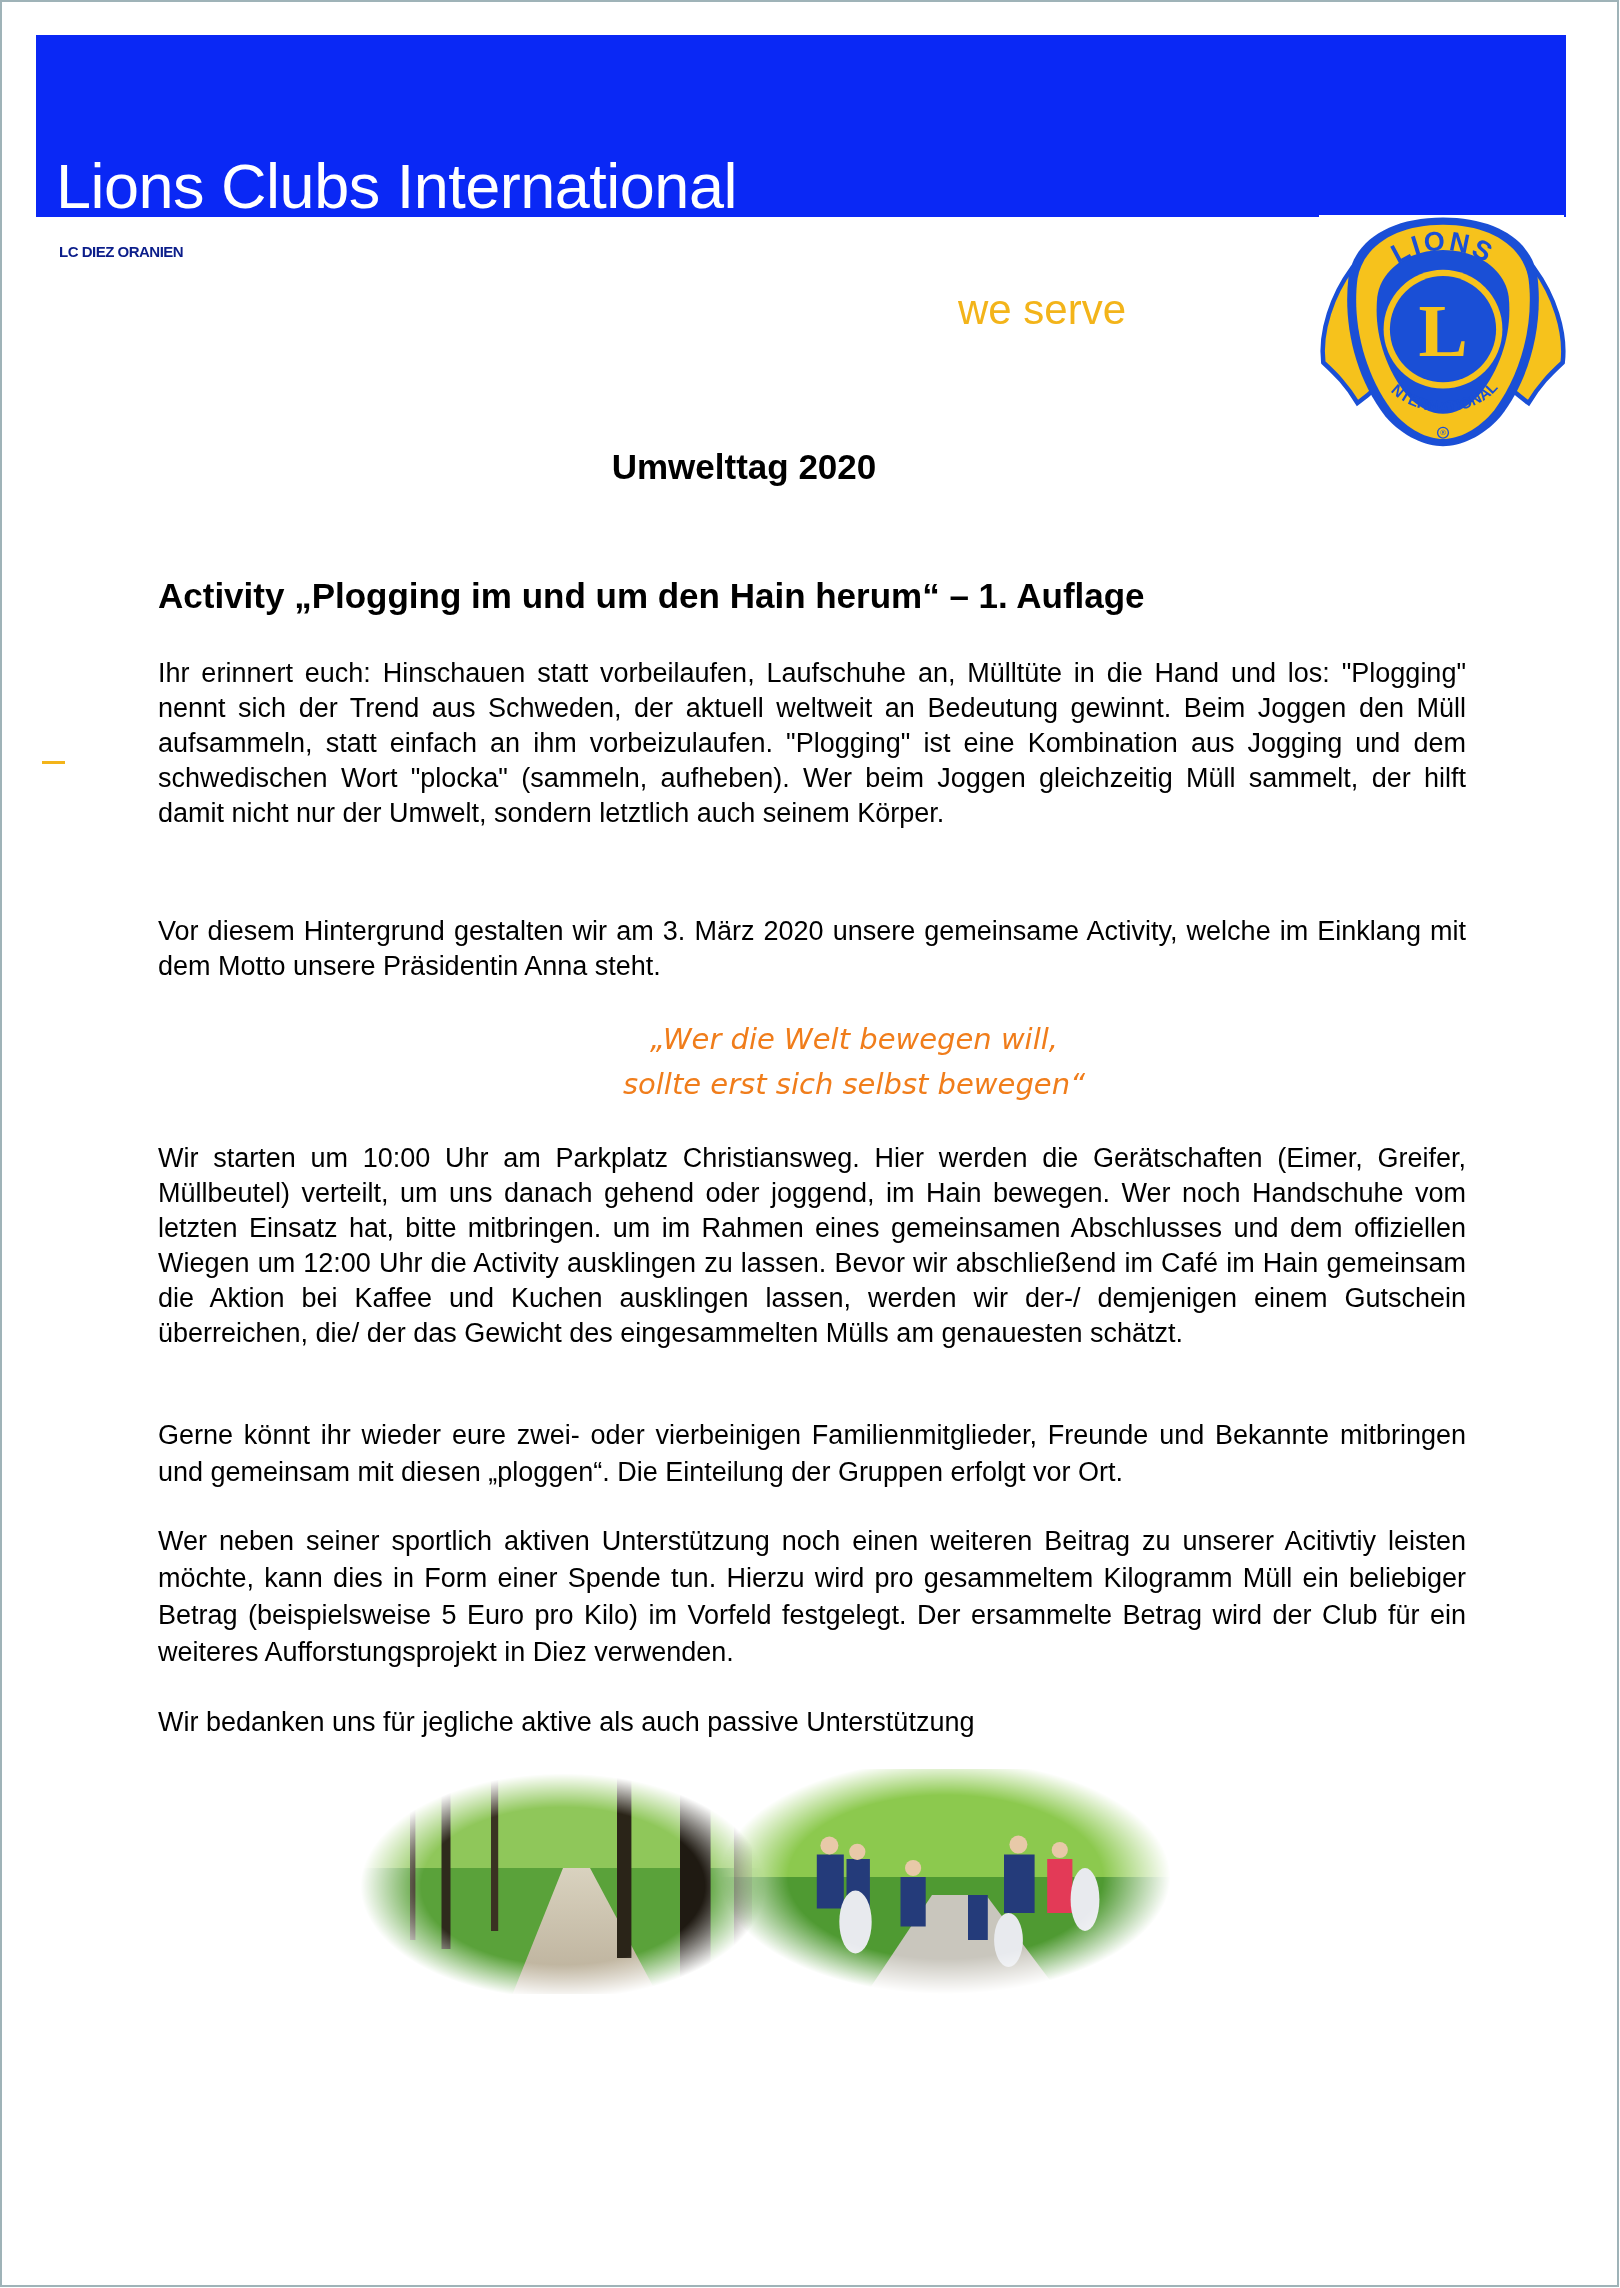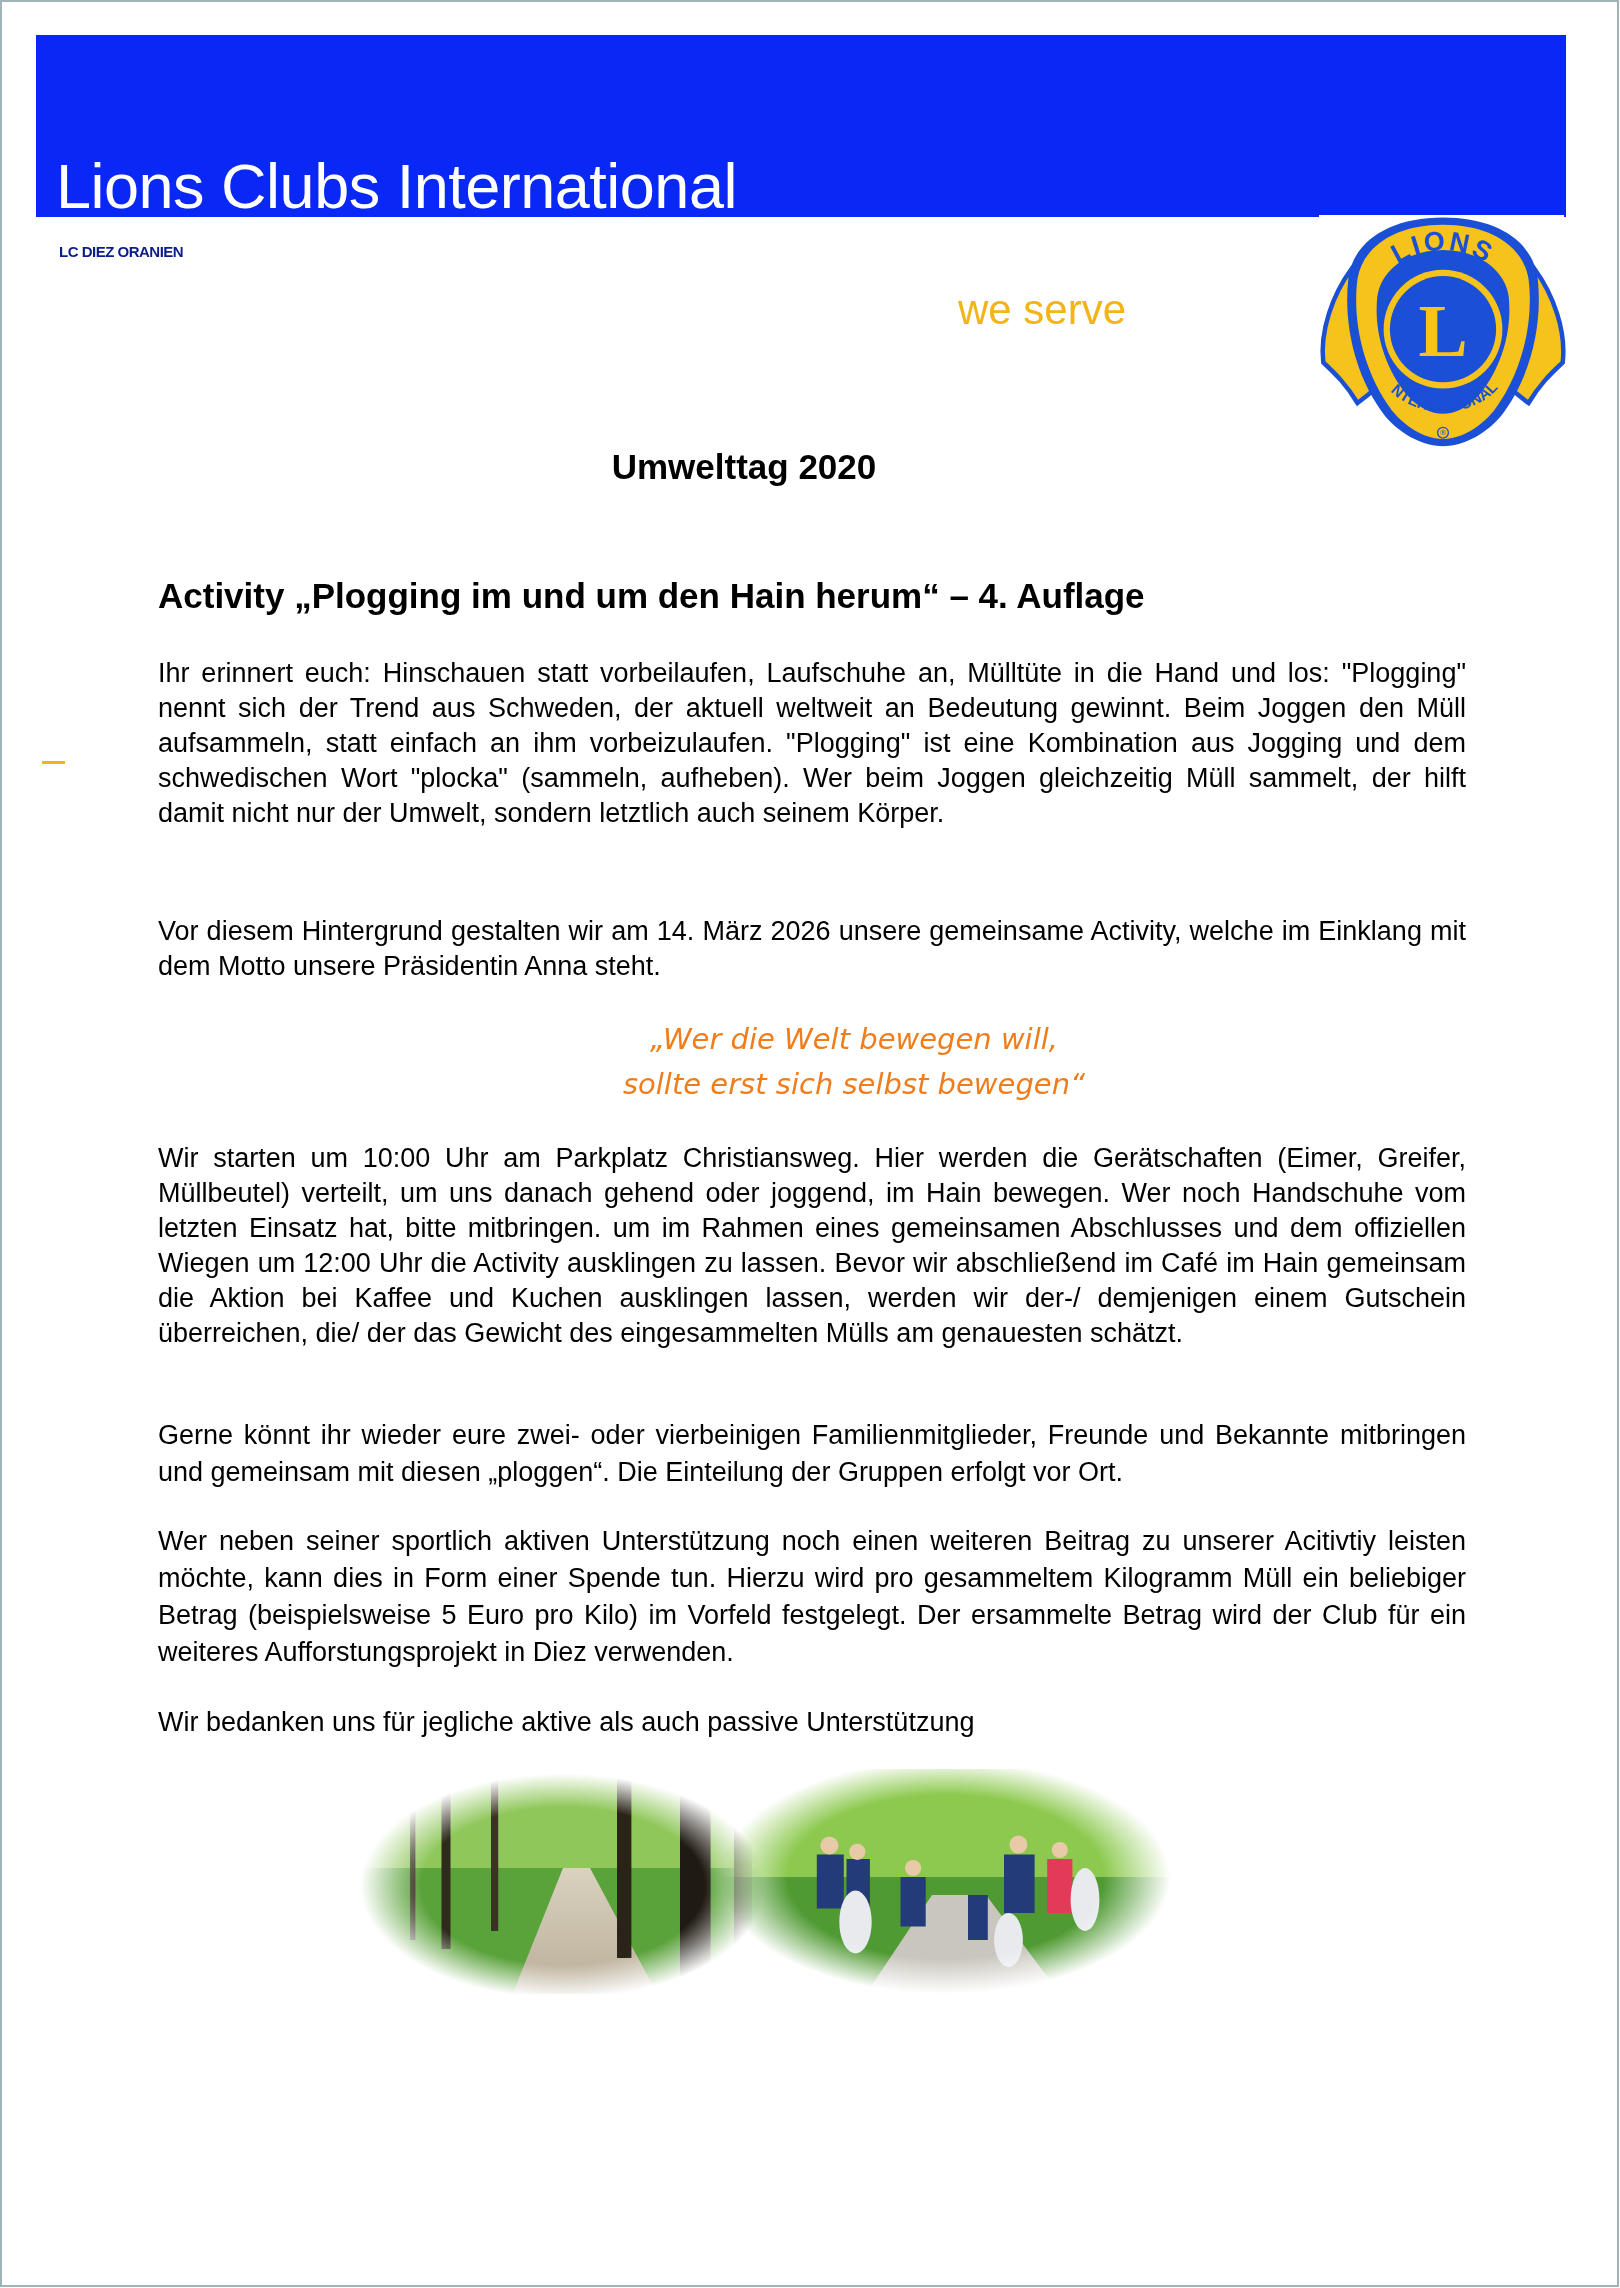--- a/index.html
+++ b/index.html
@@ -54,26 +54,26 @@
   </text>
   <path id="arcBottom" d="M82,196 A72,55 0 0 0 200,196" fill="none"></path>
   <text font-family="'Liberation Sans', sans-serif" font-weight="bold" font-size="17" fill="#1a4fd6">
     <textPath href="#arcBottom" startOffset="50%" text-anchor="middle">INTERNATIONAL</textPath>
   </text>
   <circle cx="141" cy="243" r="6" fill="none" stroke="#1a4fd6" stroke-width="1.5"></circle>
   <text x="141" y="246" text-anchor="middle" font-size="8" fill="#1a4fd6" font-family="'DejaVu Sans', sans-serif">®</text>
 </svg>
 
 <div class="title">Umwelttag 2020</div>
-<div class="heading">Activity „Plogging im und um den Hain herum“ – 4. Auflage</div>
+<div class="heading">Activity „Plogging im und um den Hain herum“ – 1. Auflage</div>
 
 <div class="dash"></div>
 
 <div class="para" style="top:656px;">Ihr erinnert euch: Hinschauen statt vorbeilaufen, Laufschuhe an, Mülltüte in die Hand und los: "Plogging" nennt sich der Trend aus Schweden, der aktuell weltweit an Bedeutung gewinnt. Beim Joggen den Müll aufsammeln, statt einfach an ihm vorbeizulaufen. "Plogging" ist eine Kombination aus Jogging und dem schwedischen Wort "plocka" (sammeln, aufheben). Wer beim Joggen gleichzeitig Müll sammelt, der hilft damit nicht nur der Umwelt, sondern letztlich auch seinem Körper.</div>
-<div class="para" style="top:914px;">Vor diesem Hintergrund gestalten wir am 14. März 2026 unsere gemeinsame Activity, welche im Einklang mit dem Motto unsere Präsidentin Anna steht.</div>
+<div class="para" style="top:914px;">Vor diesem Hintergrund gestalten wir am 3. März 2020 unsere gemeinsame Activity, welche im Einklang mit dem Motto unsere Präsidentin Anna steht.</div>
 
 <div class="quote" style="top:1017px;">
   <div>„Wer die Welt bewegen will,</div>
   <div>sollte erst sich selbst bewegen“</div>
 </div>
 
 <div class="para" style="top:1141px;"><span>Wir starten um </span><span class="u">10:00 Uhr</span><span> am Parkplatz Christiansweg. Hier werden die Gerätschaften (Eimer, Greifer, Müllbeutel) verteilt, um uns danach gehend oder joggend, im Hain bewegen. Wer noch Handschuhe vom letzten Einsatz hat, bitte mitbringen. um im Rahmen eines gemeinsamen Abschlusses und dem offiziellen Wiegen um </span><span class="u">12:00 Uhr</span><span> die Activity ausklingen zu lassen. Bevor wir abschließend im Café im Hain gemeinsam die Aktion bei Kaffee und Kuchen ausklingen lassen, werden wir der-/ demjenigen einem Gutschein überreichen, die/ der das Gewicht des eingesammelten Mülls am genauesten schätzt.</span></div>
 
 <div class="para" style="top:1417px; line-height:37px;">Gerne könnt ihr wieder eure zwei- oder vierbeinigen Familienmitglieder, Freunde und Bekannte mitbringen und gemeinsam mit diesen „ploggen“. Die Einteilung der Gruppen erfolgt vor Ort.</div>
 <div class="para" style="top:1523px; line-height:37px;">Wer neben seiner sportlich aktiven Unterstützung noch einen weiteren Beitrag zu unserer Acitivtiy leisten möchte, kann dies in Form einer Spende tun. Hierzu wird pro gesammeltem Kilogramm Müll ein beliebiger Betrag (beispielsweise 5 Euro pro Kilo) im Vorfeld festgelegt. Der ersammelte Betrag wird der Club für ein weiteres Aufforstungsprojekt in Diez verwenden.</div>

